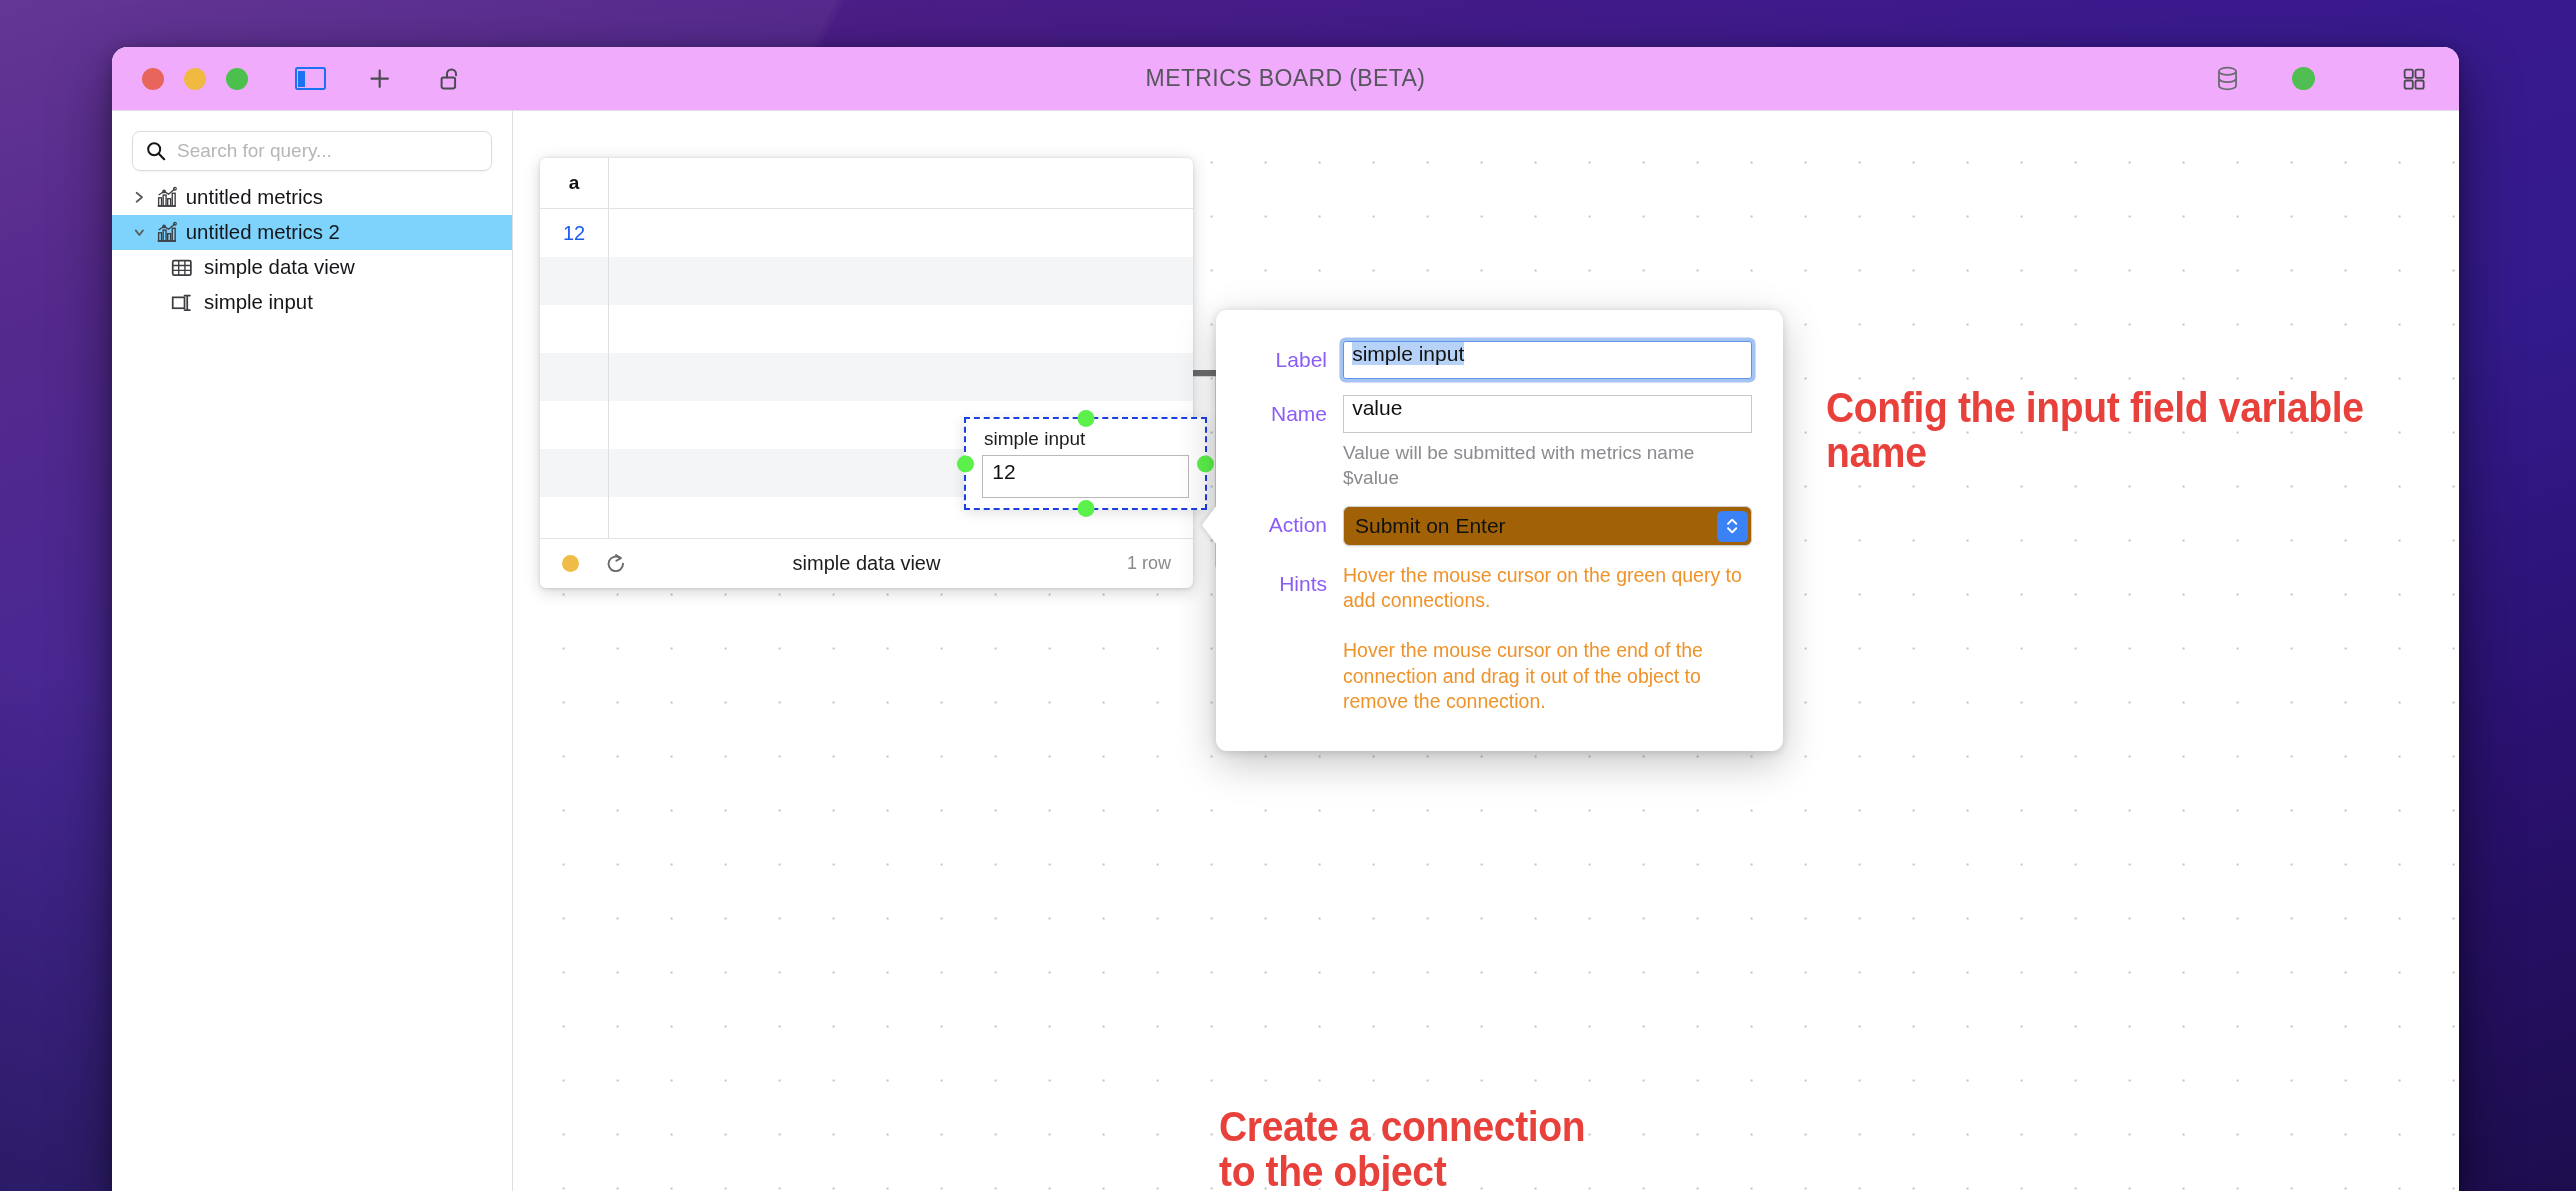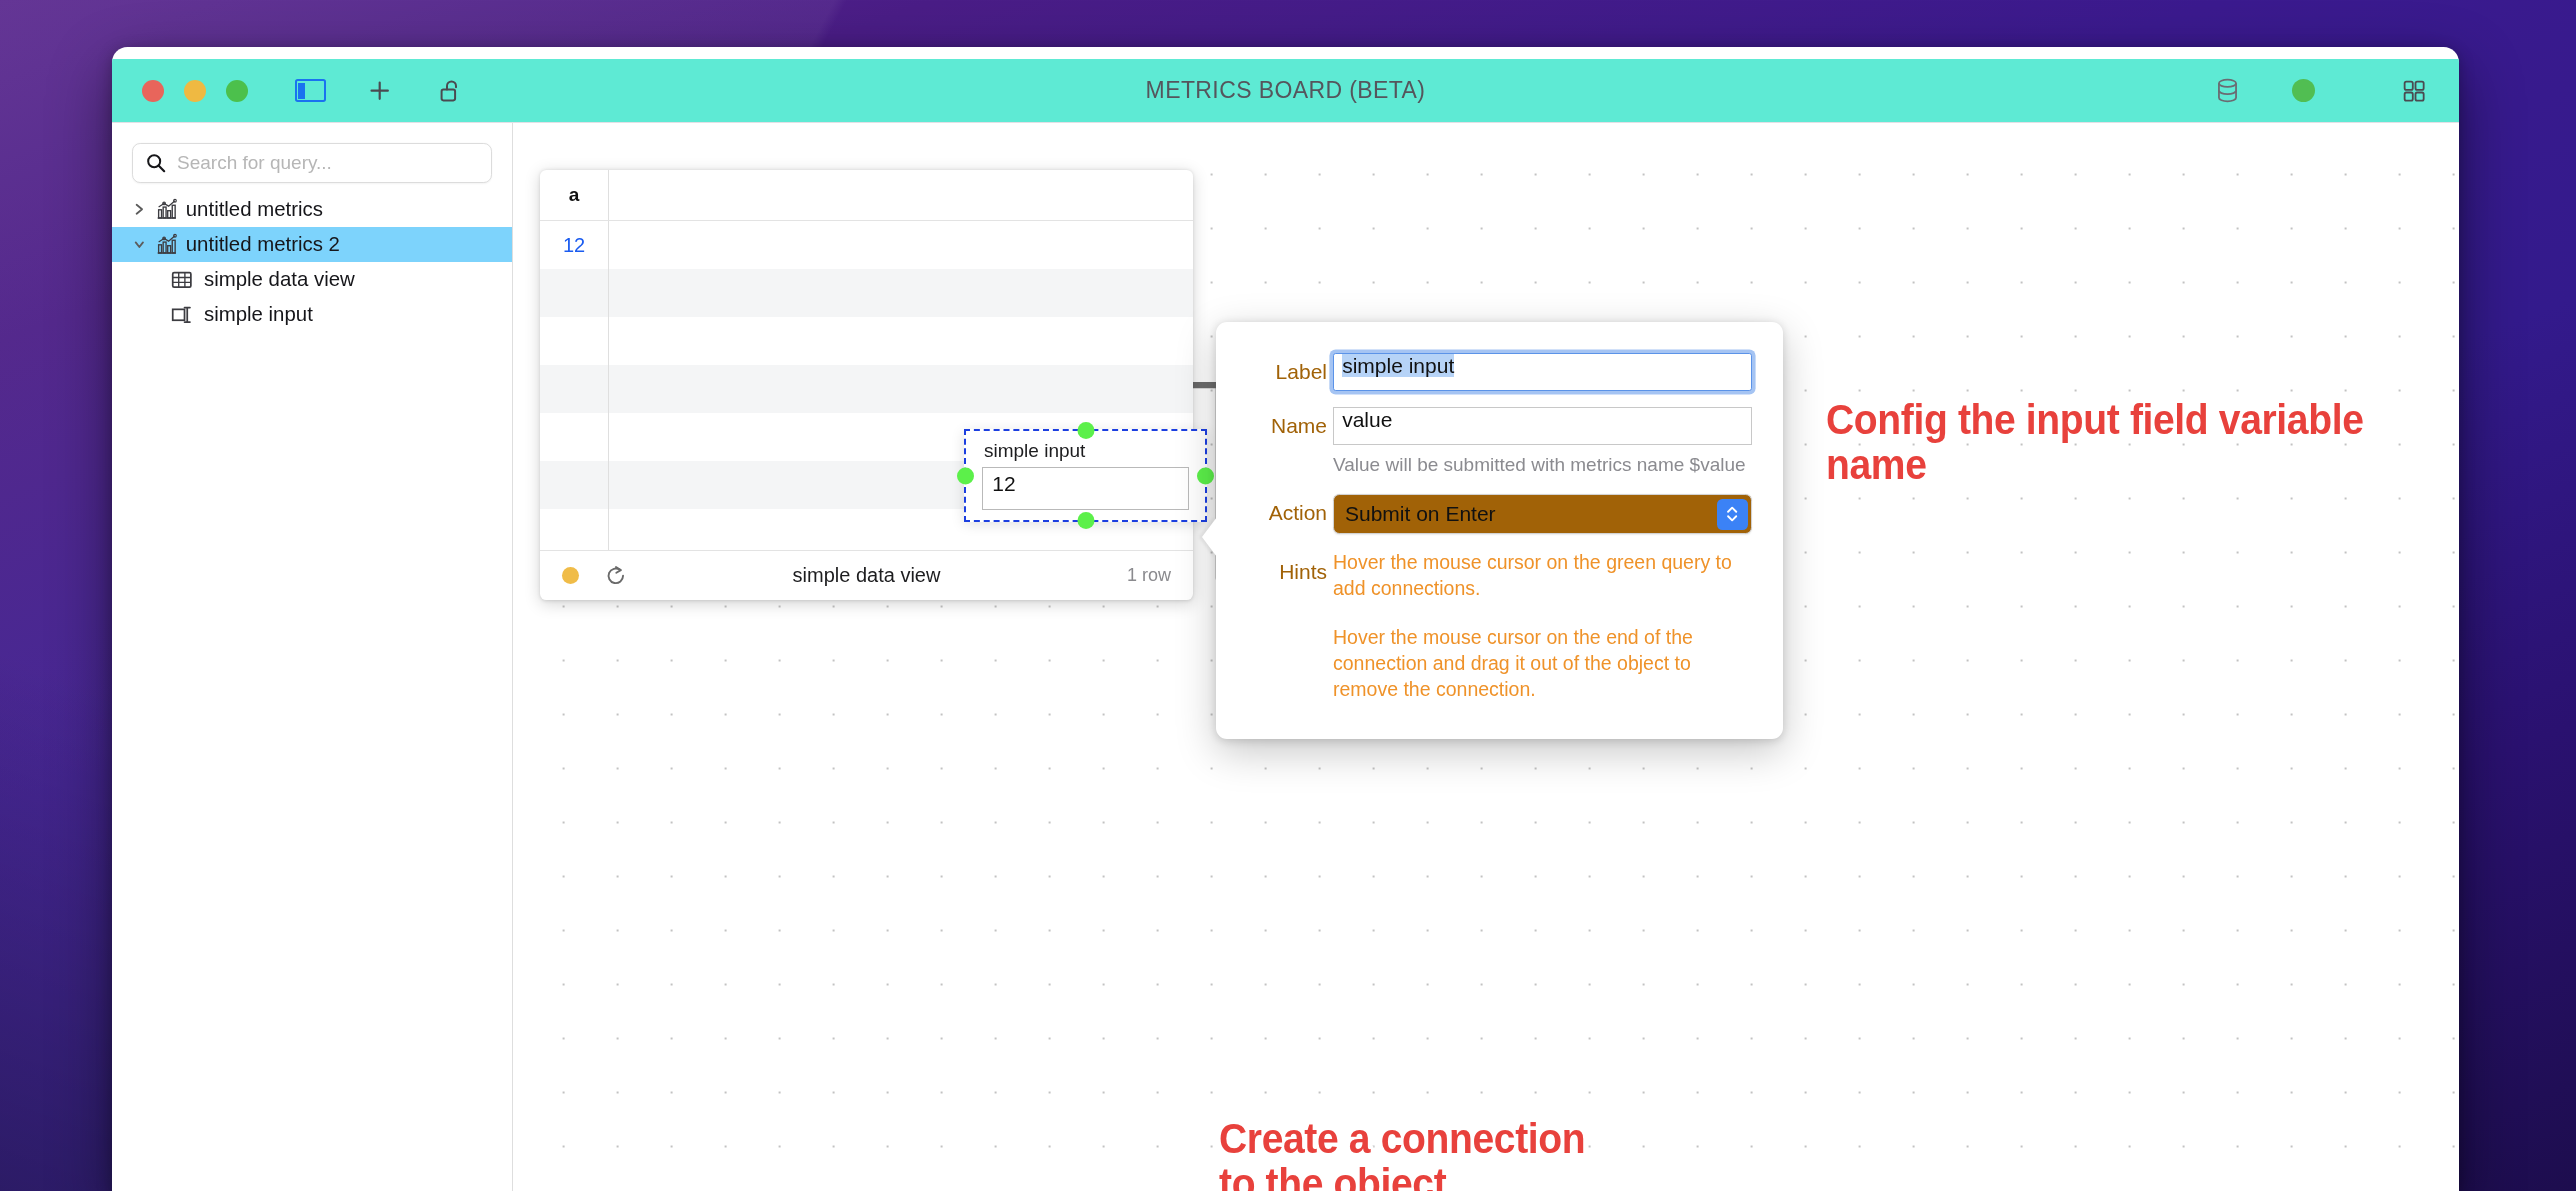--- a/index.html
+++ b/index.html
@@ -21,22 +21,22 @@
   }
   
   #window{
     position:absolute;left:112px;top:47px;width:2347px;height:1145px;
     background:#ffffff;border-radius:15.4px 15.4px 0 0;overflow:hidden;
     box-shadow:0 23.6px 63px rgba(0,0,0,.46), 0 3.6px 14.5px rgba(0,0,0,.28);
   }
   
   #titlebar{
     position:relative;height:63px;
-    background:#5eead4;border-bottom:0.9px solid #e2e0e6;
-    display:flex;align-items:center;margin-top:12px;
+    background:#f0abfc;border-bottom:0.9px solid #e2e0e6;
+    display:flex;align-items:center;
   }
   .lights{display:flex;gap:20px;margin-left:30px;}
   .light{width:22px;height:22px;border-radius:50%;}
   .l-red{background:#e8655b;}
   .l-yellow{background:#efb942;}
   .l-green{background:#4cc04c;}
   .tb-icon{
     margin-left:34px;width:36px;height:36px;display:flex;align-items:center;justify-content:center;
     color:#4a4a50;
   }
@@ -127,21 +127,21 @@
     box-shadow:0 12.7px 40px rgba(0,0,0,.22), 0 1.8px 9px rgba(0,0,0,.14);
     padding:31px 31px 20px 31px;box-sizing:border-box;
   }
   #dialog:before{ 
     content:"";position:absolute;left:-14.5px;top:195px;width:0;height:0;
     border-top:20px solid transparent;border-bottom:20px solid transparent;
     border-right:15.4px solid #fff;
     filter:drop-shadow(-2.7px 0 1.8px rgba(0,0,0,.07));
   }
   .drow{display:flex;align-items:flex-start;margin-bottom:16.3px;}
-  .dlabel{width:80px;flex:none;text-align:right;padding-right:6px;font-size:21px;color:#a16207;line-height:38px;}
+  .dlabel{width:80px;flex:none;text-align:right;padding-right:16px;font-size:21px;color:#8b5cf6;line-height:38px;}
   .dlabel.top{line-height:31px;padding-top:5.4px;}
   .dfield{flex:1;}
   .tinput{
     width:100%;height:38px;box-sizing:border-box;border:0.9px solid #c8c8c8;background:#fff;
     font-size:21px;color:#111;padding:0 8.2px;font-family:"Liberation Sans",sans-serif;outline:none;
   }
   .tinput.focused{
     border:0.9px solid #5b93e8;box-shadow:0 0 0 3.6px rgba(110,160,235,.62);border-radius:2.7px;
   }
   .sel-text{background:#b6d3f7;}

